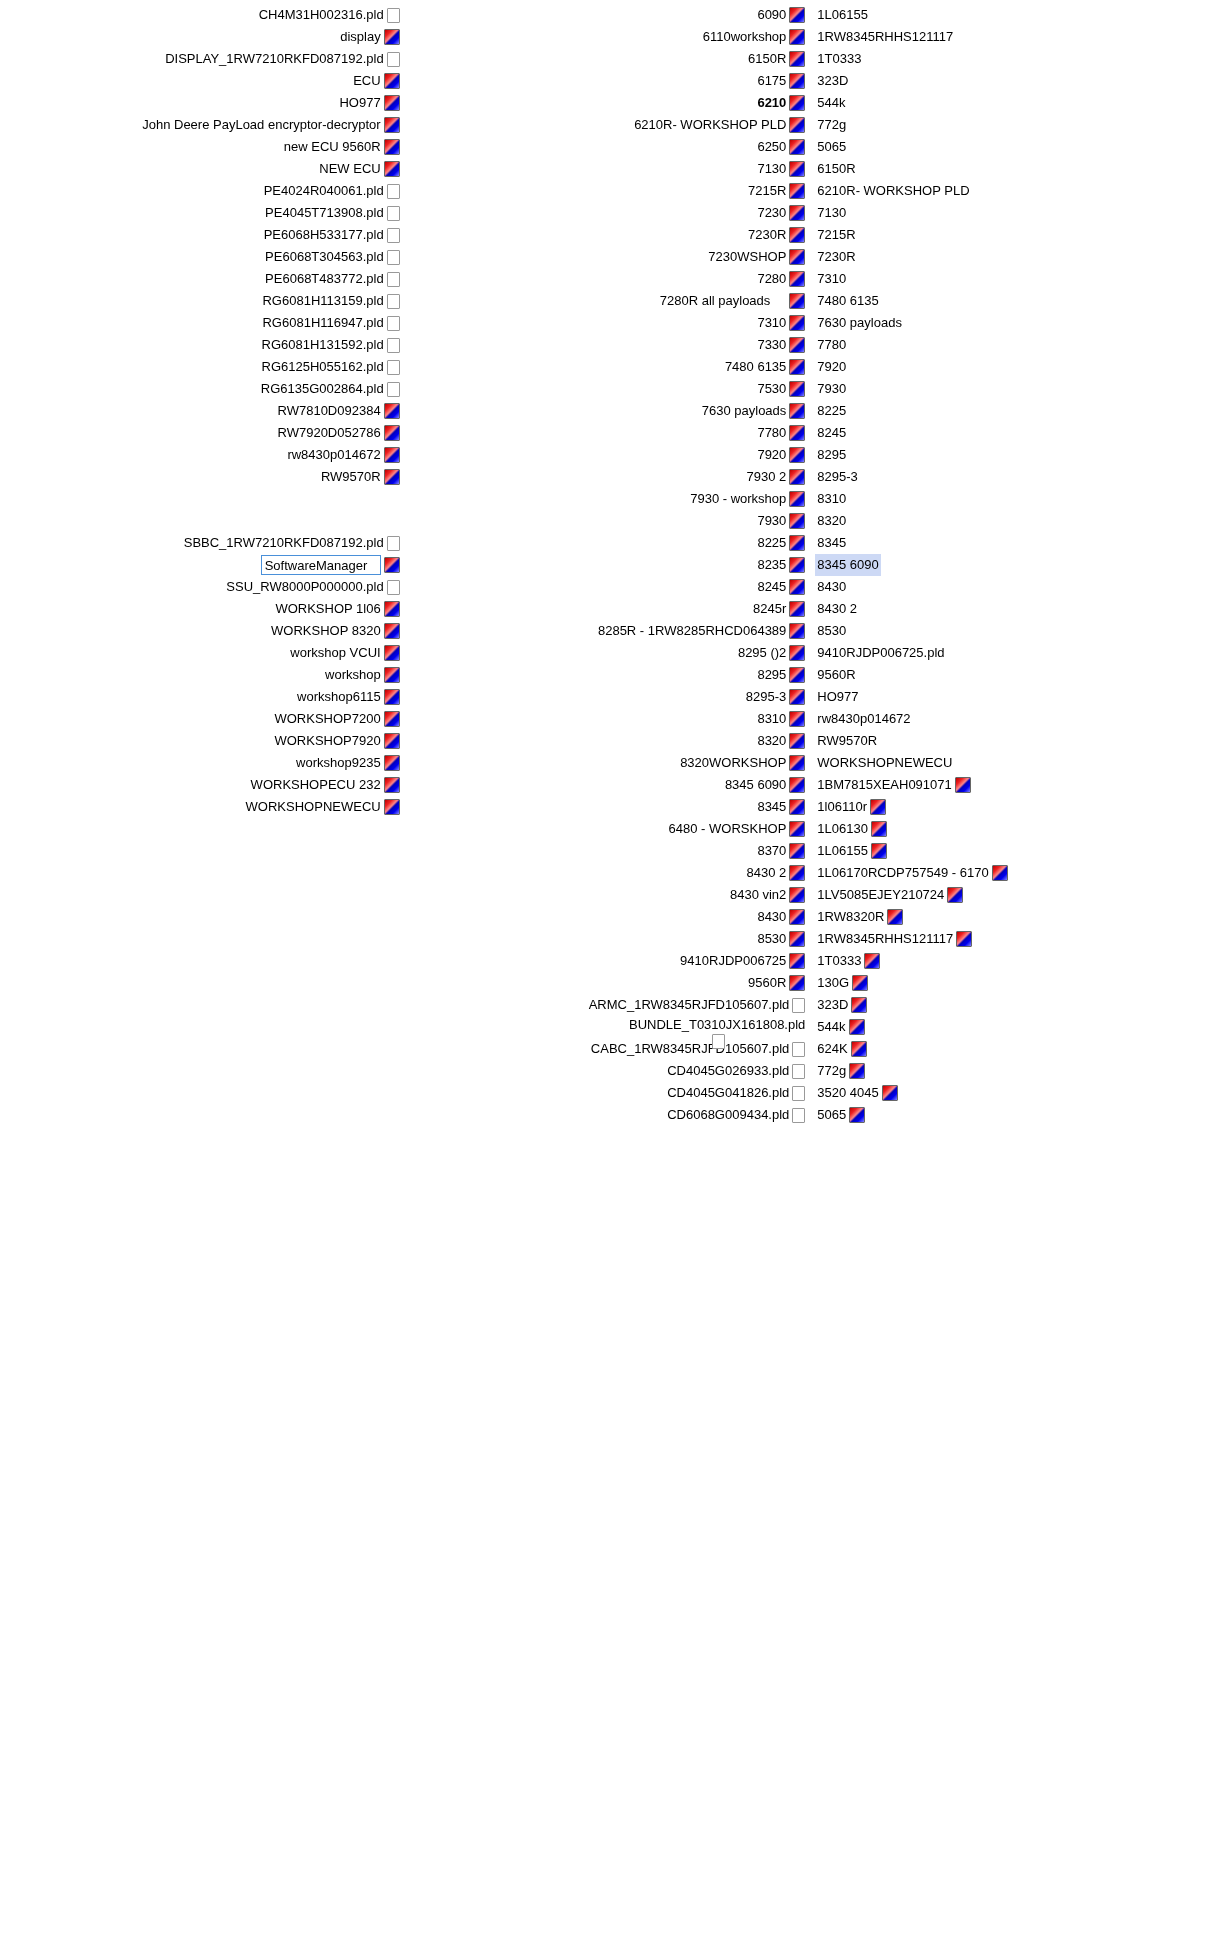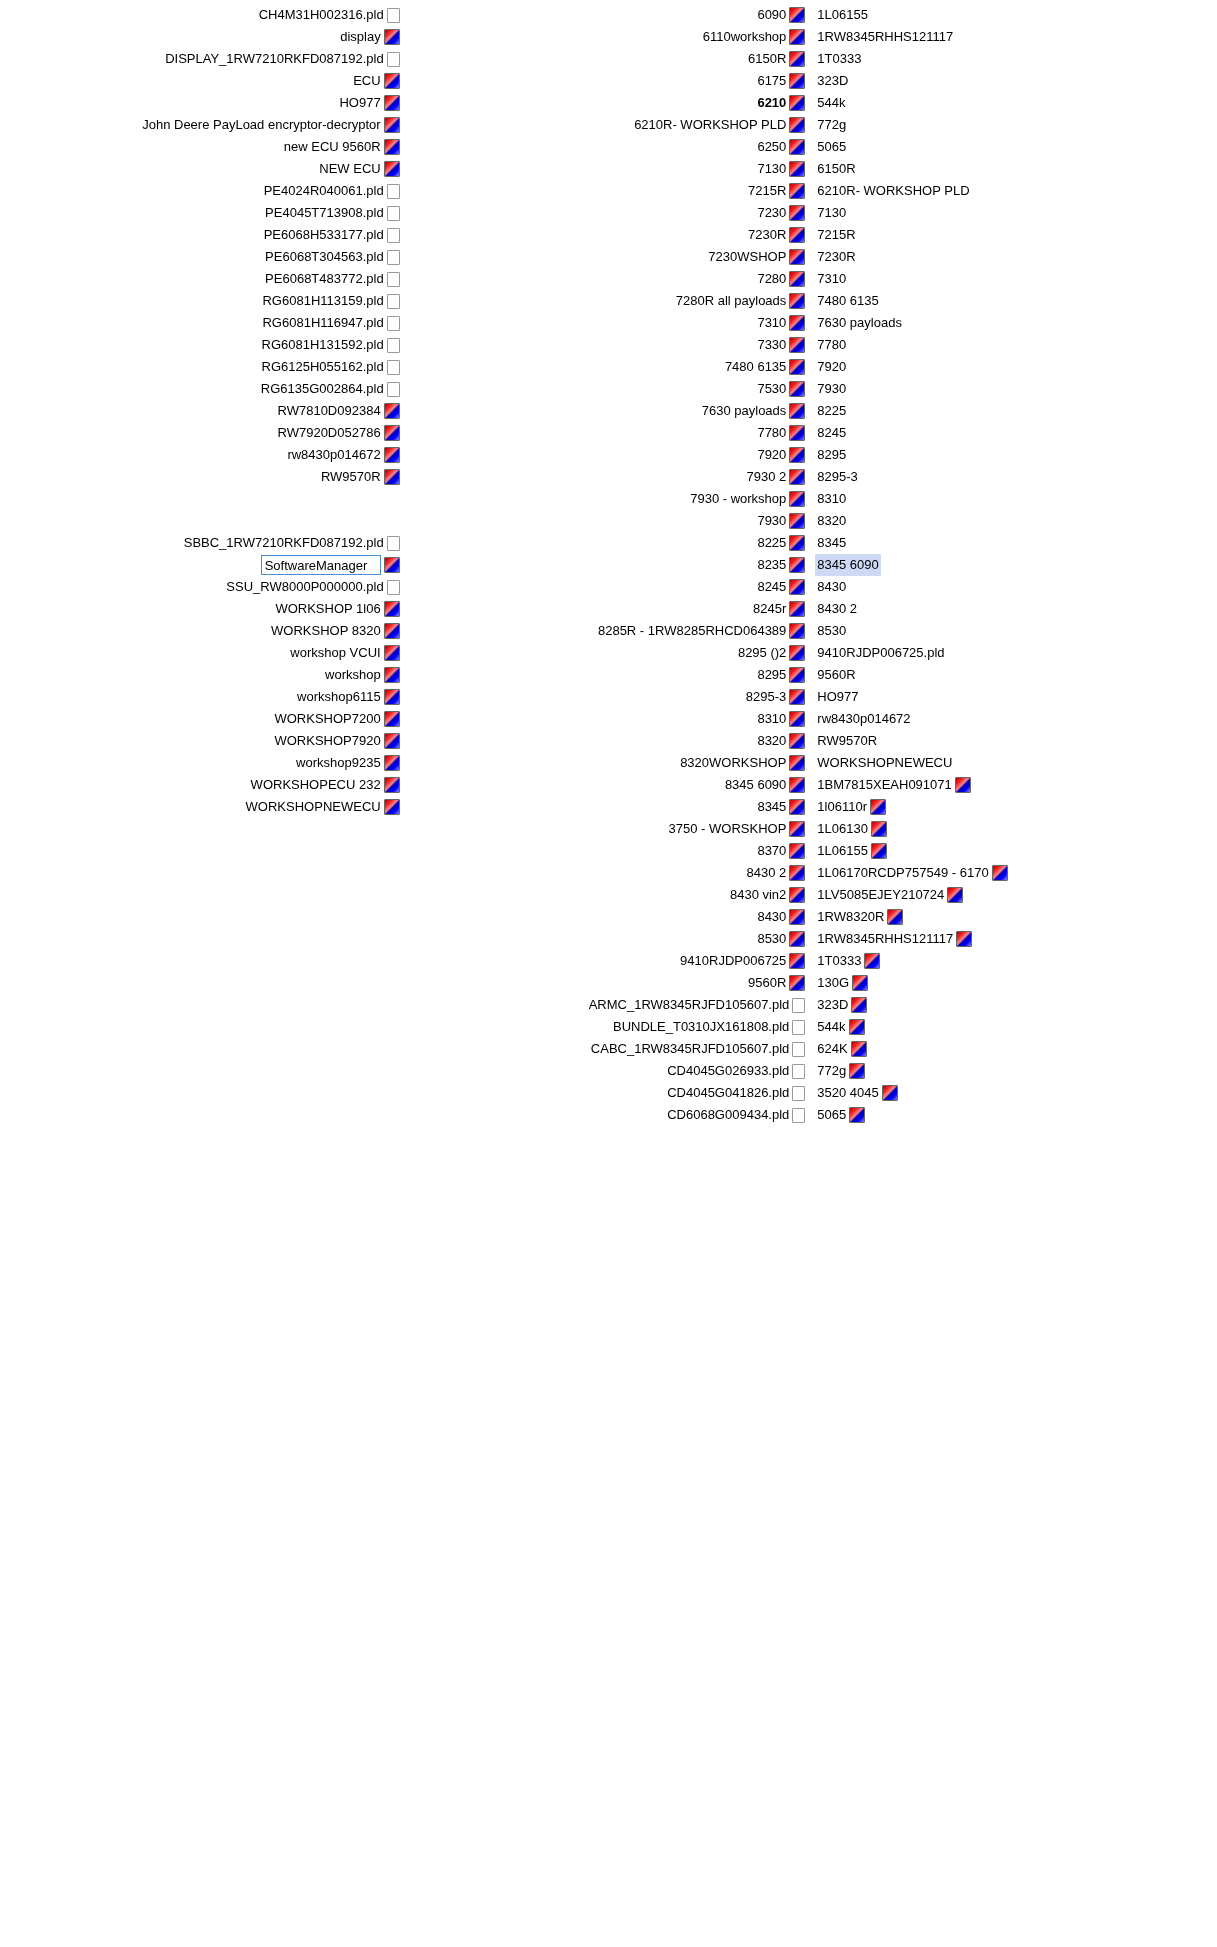--- a/index.html
+++ b/index.html
@@ -247,21 +247,21 @@
         <span style="width: 16px; height: 16px; margin-left: 3px; display: inline-block; flex-shrink: 0; background: linear-gradient(135deg, rgb(187, 0, 0) 0%, rgb(238, 34, 34) 25%, rgb(255, 136, 136) 45%, rgb(0, 0, 187) 55%, rgb(0, 0, 238) 75%, rgb(136, 136, 255) 100%); border: 1px solid rgb(102, 102, 102); border-radius: 1px; vertical-align: middle;"></span>
       </div>
       <div class="list-item" style="justify-content: flex-start;">
         <span class="item-text">7230WSHOP</span>
         <span style="width: 16px; height: 16px; margin-left: 3px; display: inline-block; flex-shrink: 0; background: linear-gradient(135deg, rgb(187, 0, 0) 0%, rgb(238, 34, 34) 25%, rgb(255, 136, 136) 45%, rgb(0, 0, 187) 55%, rgb(0, 0, 238) 75%, rgb(136, 136, 255) 100%); border: 1px solid rgb(102, 102, 102); border-radius: 1px; vertical-align: middle;"></span>
       </div>
       <div class="list-item" style="justify-content: flex-start;">
         <span class="item-text">7280</span>
         <span style="width: 16px; height: 16px; margin-left: 3px; display: inline-block; flex-shrink: 0; background: linear-gradient(135deg, rgb(187, 0, 0) 0%, rgb(238, 34, 34) 25%, rgb(255, 136, 136) 45%, rgb(0, 0, 187) 55%, rgb(0, 0, 238) 75%, rgb(136, 136, 255) 100%); border: 1px solid rgb(102, 102, 102); border-radius: 1px; vertical-align: middle;"></span>
       </div>
-      <div class="list-item" style="justify-content: flex-start;">
+      <div class="list-item" style="justify-content: flex-start; gap: 16px;">
         <span class="item-text">7280R all payloads</span>
         <span style="width: 16px; height: 16px; margin-left: 3px; display: inline-block; flex-shrink: 0; background: linear-gradient(135deg, rgb(187, 0, 0) 0%, rgb(238, 34, 34) 25%, rgb(255, 136, 136) 45%, rgb(0, 0, 187) 55%, rgb(0, 0, 238) 75%, rgb(136, 136, 255) 100%); border: 1px solid rgb(102, 102, 102); border-radius: 1px; vertical-align: middle;"></span>
       </div>
       <div class="list-item" style="justify-content: flex-start;">
         <span class="item-text">7310</span>
         <span style="width: 16px; height: 16px; margin-left: 3px; display: inline-block; flex-shrink: 0; background: linear-gradient(135deg, rgb(187, 0, 0) 0%, rgb(238, 34, 34) 25%, rgb(255, 136, 136) 45%, rgb(0, 0, 187) 55%, rgb(0, 0, 238) 75%, rgb(136, 136, 255) 100%); border: 1px solid rgb(102, 102, 102); border-radius: 1px; vertical-align: middle;"></span>
       </div>
       <div class="list-item" style="justify-content: flex-start;">
         <span class="item-text">7330</span>
         <span style="width: 16px; height: 16px; margin-left: 3px; display: inline-block; flex-shrink: 0; background: linear-gradient(135deg, rgb(187, 0, 0) 0%, rgb(238, 34, 34) 25%, rgb(255, 136, 136) 45%, rgb(0, 0, 187) 55%, rgb(0, 0, 238) 75%, rgb(136, 136, 255) 100%); border: 1px solid rgb(102, 102, 102); border-radius: 1px; vertical-align: middle;"></span>
@@ -344,21 +344,21 @@
       </div>
       <div class="list-item" style="justify-content: flex-start;">
         <span class="item-text">8345 6090</span>
         <span style="width: 16px; height: 16px; margin-left: 3px; display: inline-block; flex-shrink: 0; background: linear-gradient(135deg, rgb(187, 0, 0) 0%, rgb(238, 34, 34) 25%, rgb(255, 136, 136) 45%, rgb(0, 0, 187) 55%, rgb(0, 0, 238) 75%, rgb(136, 136, 255) 100%); border: 1px solid rgb(102, 102, 102); border-radius: 1px; vertical-align: middle;"></span>
       </div>
       <div class="list-item" style="justify-content: flex-start;">
         <span class="item-text">8345</span>
         <span style="width: 16px; height: 16px; margin-left: 3px; display: inline-block; flex-shrink: 0; background: linear-gradient(135deg, rgb(187, 0, 0) 0%, rgb(238, 34, 34) 25%, rgb(255, 136, 136) 45%, rgb(0, 0, 187) 55%, rgb(0, 0, 238) 75%, rgb(136, 136, 255) 100%); border: 1px solid rgb(102, 102, 102); border-radius: 1px; vertical-align: middle;"></span>
       </div>
       <div class="list-item" style="justify-content: flex-start;">
-        <span class="item-text">3750 - WORSKHOP</span>
+        <span class="item-text">6480 - WORSKHOP</span>
         <span style="width: 16px; height: 16px; margin-left: 3px; display: inline-block; flex-shrink: 0; background: linear-gradient(135deg, rgb(187, 0, 0) 0%, rgb(238, 34, 34) 25%, rgb(255, 136, 136) 45%, rgb(0, 0, 187) 55%, rgb(0, 0, 238) 75%, rgb(136, 136, 255) 100%); border: 1px solid rgb(102, 102, 102); border-radius: 1px; vertical-align: middle;"></span>
       </div>
       <div class="list-item" style="justify-content: flex-start;">
         <span class="item-text">8370</span>
         <span style="width: 16px; height: 16px; margin-left: 3px; display: inline-block; flex-shrink: 0; background: linear-gradient(135deg, rgb(187, 0, 0) 0%, rgb(238, 34, 34) 25%, rgb(255, 136, 136) 45%, rgb(0, 0, 187) 55%, rgb(0, 0, 238) 75%, rgb(136, 136, 255) 100%); border: 1px solid rgb(102, 102, 102); border-radius: 1px; vertical-align: middle;"></span>
       </div>
       <div class="list-item" style="justify-content: flex-start;">
         <span class="item-text">8430  2</span>
         <span style="width: 16px; height: 16px; margin-left: 3px; display: inline-block; flex-shrink: 0; background: linear-gradient(135deg, rgb(187, 0, 0) 0%, rgb(238, 34, 34) 25%, rgb(255, 136, 136) 45%, rgb(0, 0, 187) 55%, rgb(0, 0, 238) 75%, rgb(136, 136, 255) 100%); border: 1px solid rgb(102, 102, 102); border-radius: 1px; vertical-align: middle;"></span>
       </div>
@@ -379,21 +379,21 @@
         <span style="width: 16px; height: 16px; margin-left: 3px; display: inline-block; flex-shrink: 0; background: linear-gradient(135deg, rgb(187, 0, 0) 0%, rgb(238, 34, 34) 25%, rgb(255, 136, 136) 45%, rgb(0, 0, 187) 55%, rgb(0, 0, 238) 75%, rgb(136, 136, 255) 100%); border: 1px solid rgb(102, 102, 102); border-radius: 1px; vertical-align: middle;"></span>
       </div>
       <div class="list-item" style="justify-content: flex-start;">
         <span class="item-text">9560R</span>
         <span style="width: 16px; height: 16px; margin-left: 3px; display: inline-block; flex-shrink: 0; background: linear-gradient(135deg, rgb(187, 0, 0) 0%, rgb(238, 34, 34) 25%, rgb(255, 136, 136) 45%, rgb(0, 0, 187) 55%, rgb(0, 0, 238) 75%, rgb(136, 136, 255) 100%); border: 1px solid rgb(102, 102, 102); border-radius: 1px; vertical-align: middle;"></span>
       </div>
       <div class="list-item" style="justify-content: flex-start;">
         <span class="item-text">ARMC_1RW8345RJFD105607.pld</span>
         <span style="width: 13px; height: 15px; margin-left: 3px; display: inline-block; flex-shrink: 0; background: rgb(255, 255, 255); border: 1px solid rgb(153, 153, 153); border-radius: 1px; vertical-align: middle; position: relative;"></span>
       </div>
-      <div class="list-item" style="justify-content: flex-start;">
+      <div class="list-item" style="justify-content: flex-start; flex-direction: column;">
         <span class="item-text">BUNDLE_T0310JX161808.pld</span>
         <span style="width: 13px; height: 15px; margin-left: 3px; display: inline-block; flex-shrink: 0; background: rgb(255, 255, 255); border: 1px solid rgb(153, 153, 153); border-radius: 1px; vertical-align: middle; position: relative;"></span>
       </div>
       <div class="list-item" style="justify-content: flex-start;">
         <span class="item-text">CABC_1RW8345RJFD105607.pld</span>
         <span style="width: 13px; height: 15px; margin-left: 3px; display: inline-block; flex-shrink: 0; background: rgb(255, 255, 255); border: 1px solid rgb(153, 153, 153); border-radius: 1px; vertical-align: middle; position: relative;"></span>
       </div>
       <div class="list-item" style="justify-content: flex-start;">
         <span class="item-text">CD4045G026933.pld</span>
         <span style="width: 13px; height: 15px; margin-left: 3px; display: inline-block; flex-shrink: 0; background: rgb(255, 255, 255); border: 1px solid rgb(153, 153, 153); border-radius: 1px; vertical-align: middle; position: relative;"></span>

